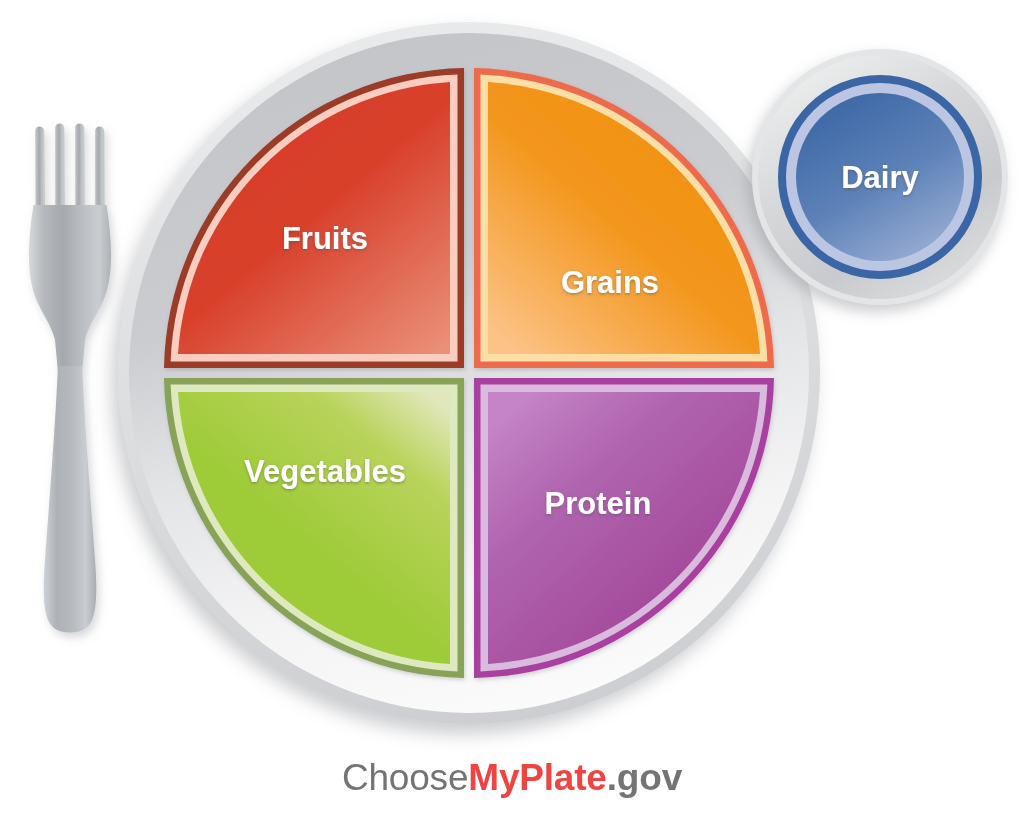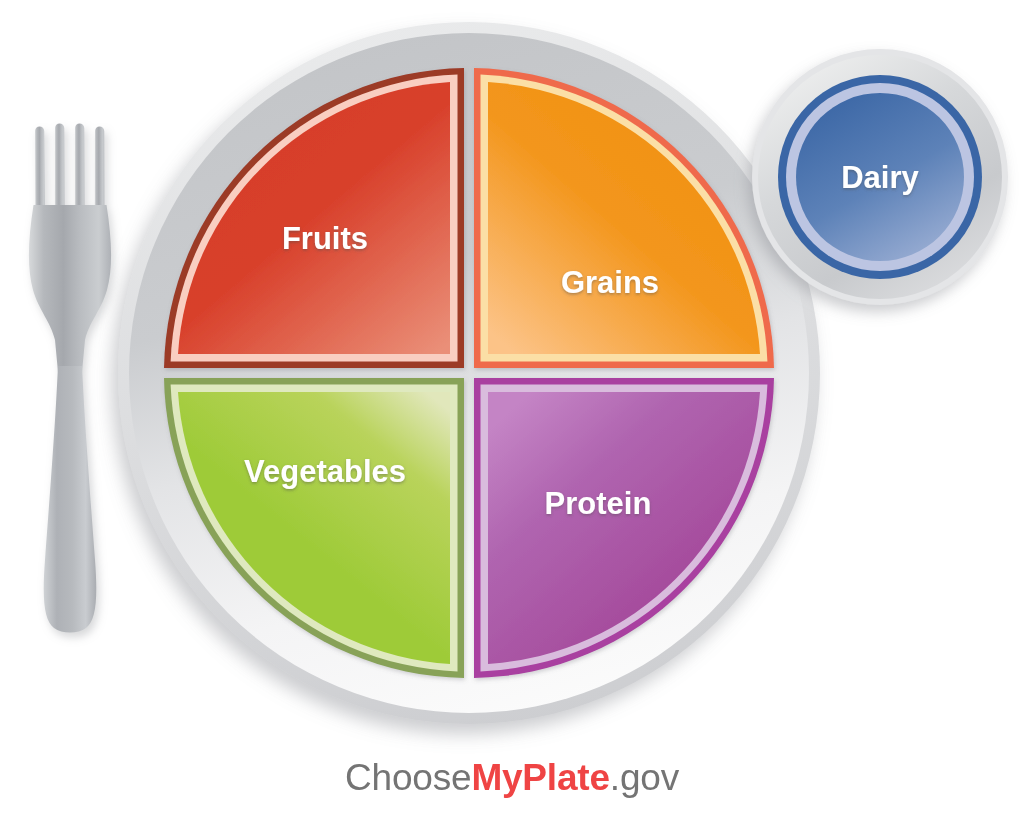--- a/index.html
+++ b/index.html
@@ -47,21 +47,21 @@
     top: 757px;
     width: 1024px;
     text-align: center;
     font-family: "Liberation Sans", sans-serif;
     font-size: 37px;
     letter-spacing: -0.2px;
     white-space: nowrap;
   }
   #logo .t-choose { color: #747474; font-weight: normal; }
   #logo .t-myplate { color: #ef4444; font-weight: bold; }
-  #logo .t-gov    { color: #747474; font-weight: normal; }
+  #logo .t-gov    { color: #747474; font-weight: bold; }
 </style>
 </head>
 <body>
 
 <div id="stage">
 
   <svg id="myplate-svg" viewBox="0 0 1024 817" xmlns="http://www.w3.org/2000/svg">
     <defs>
 
       <linearGradient id="gPlateRim" x1="0.35" y1="0" x2="0.62" y2="1">

